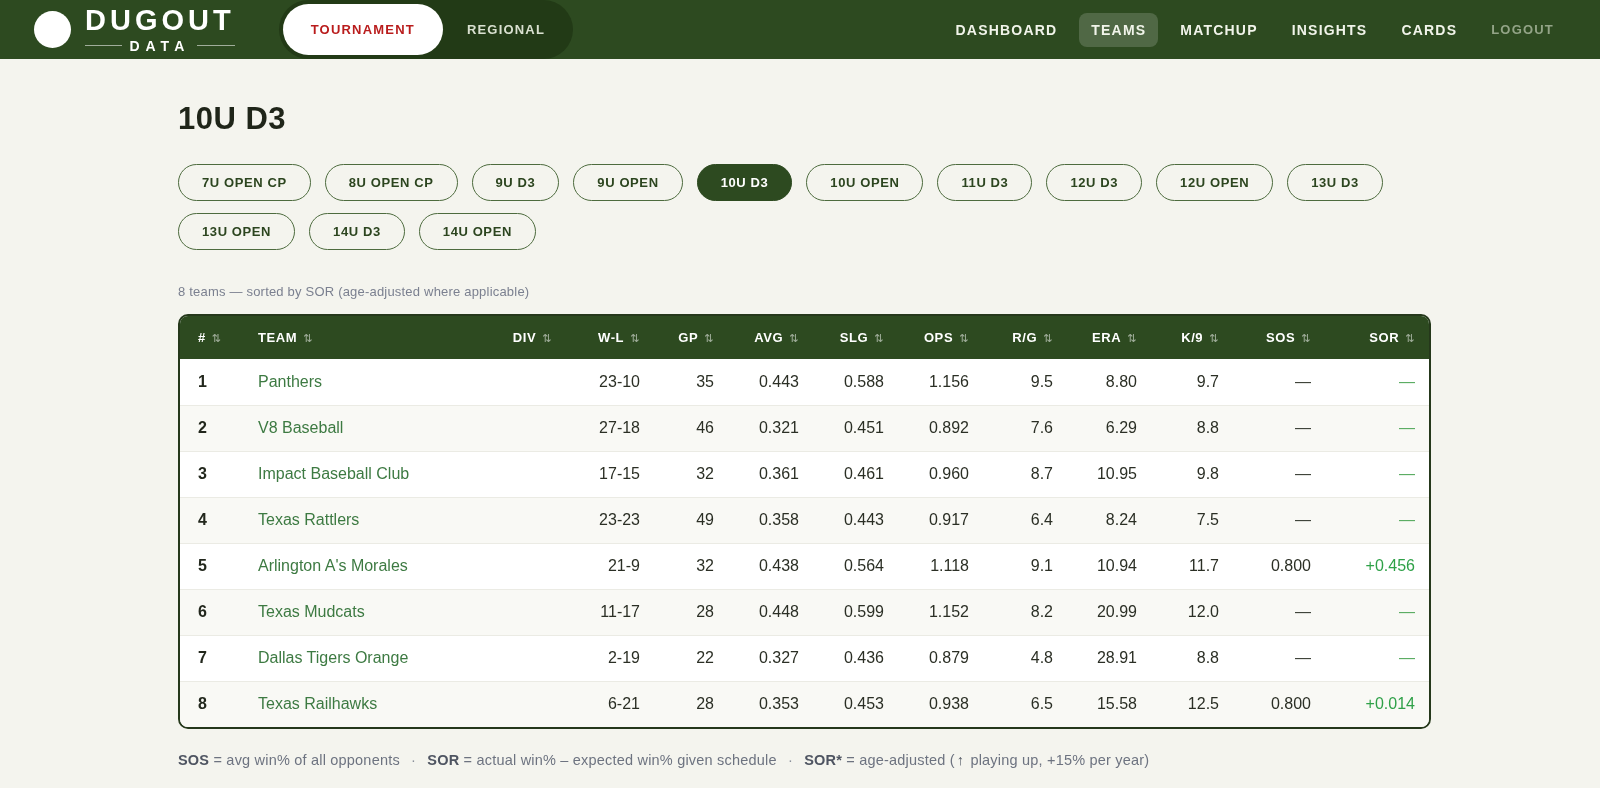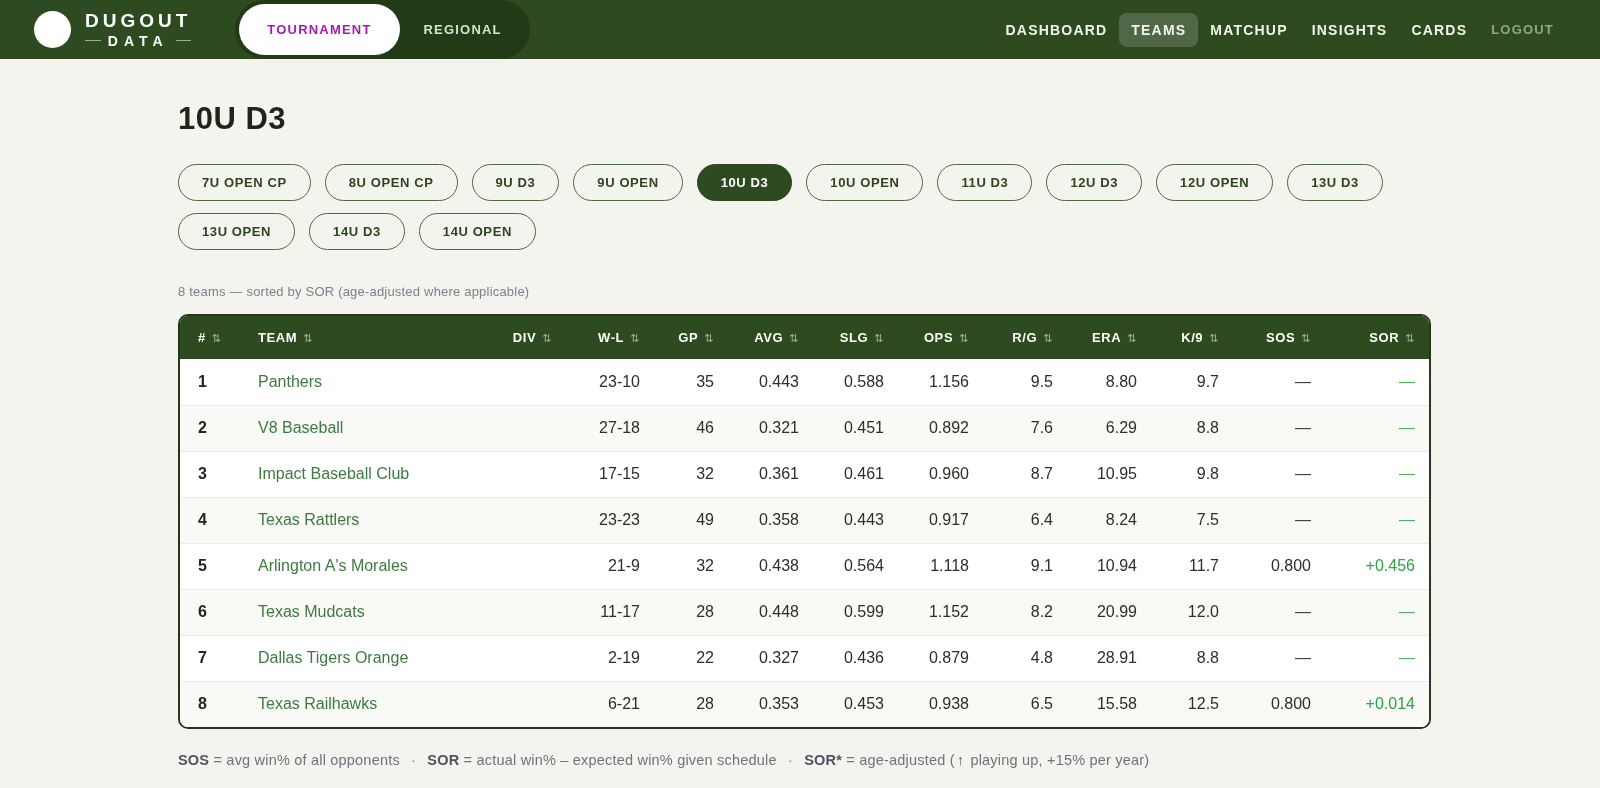--- a/index.html
+++ b/index.html
@@ -13,36 +13,36 @@
 
   
   .topnav {
     height:59px; background:#2d4a20;
     display:flex; align-items:center;
     padding:0 34px;
   }
   .brand { display:flex; align-items:center; gap:14px; margin-right:44px; }
   .logo-circle { width:37px; height:37px; border-radius:50%; background:#ffffff; flex:0 0 auto; }
   .wordmark { display:flex; flex-direction:column; align-items:center; }
-  .wordmark-top { color:#fff; font-size:19px; font-weight:800; letter-spacing:4px; line-height:1; }
+  .wordmark-top { color:#fff; font-size:29px; font-weight:800; letter-spacing:4px; line-height:1; }
   .wordmark-sub { display:flex; align-items:center; gap:7px; width:100%; margin-top:3px; }
   .wordmark-sub::before, .wordmark-sub::after { content:""; flex:1; height:1px; background:rgba(255,255,255,.55); }
   .wordmark-sub span { color:#fff; font-size:14px; font-weight:700; letter-spacing:6px; }
 
   .toggle {
     background:#223a16; border-radius:999px; padding:4px; display:flex; align-items:center;
   }
   .toggle .seg {
     border:none; cursor:pointer; background:transparent;
     font-family:inherit; font-size:13px; font-weight:800; letter-spacing:1.2px;
     color:#d9e0d0; padding:10px 24px; border-radius:999px;
   }
-  .toggle .seg.active { background:#ffffff; color:#a21caf; padding:18px 28px; }
-
-  .nav-right { margin-left:auto; display:flex; align-items:center; }
+  .toggle .seg.active { background:#ffffff; color:#b91c1c; padding:18px 28px; }
+
+  .nav-right { margin-left:auto; display:flex; align-items:center; gap:10px; }
   .nav-item {
     border:none; background:transparent; cursor:pointer;
     font-family:inherit; font-size:14px; font-weight:800; letter-spacing:1.2px;
     color:#f1f4ea; padding:9px 12px; border-radius:8px;
   }
   .nav-item.active { background:rgba(255,255,255,.17); }
   .nav-item.muted { color:#93a487; font-size:13px; }
 
   
   .content { padding:0 0 0 178px; width:1236px; }

